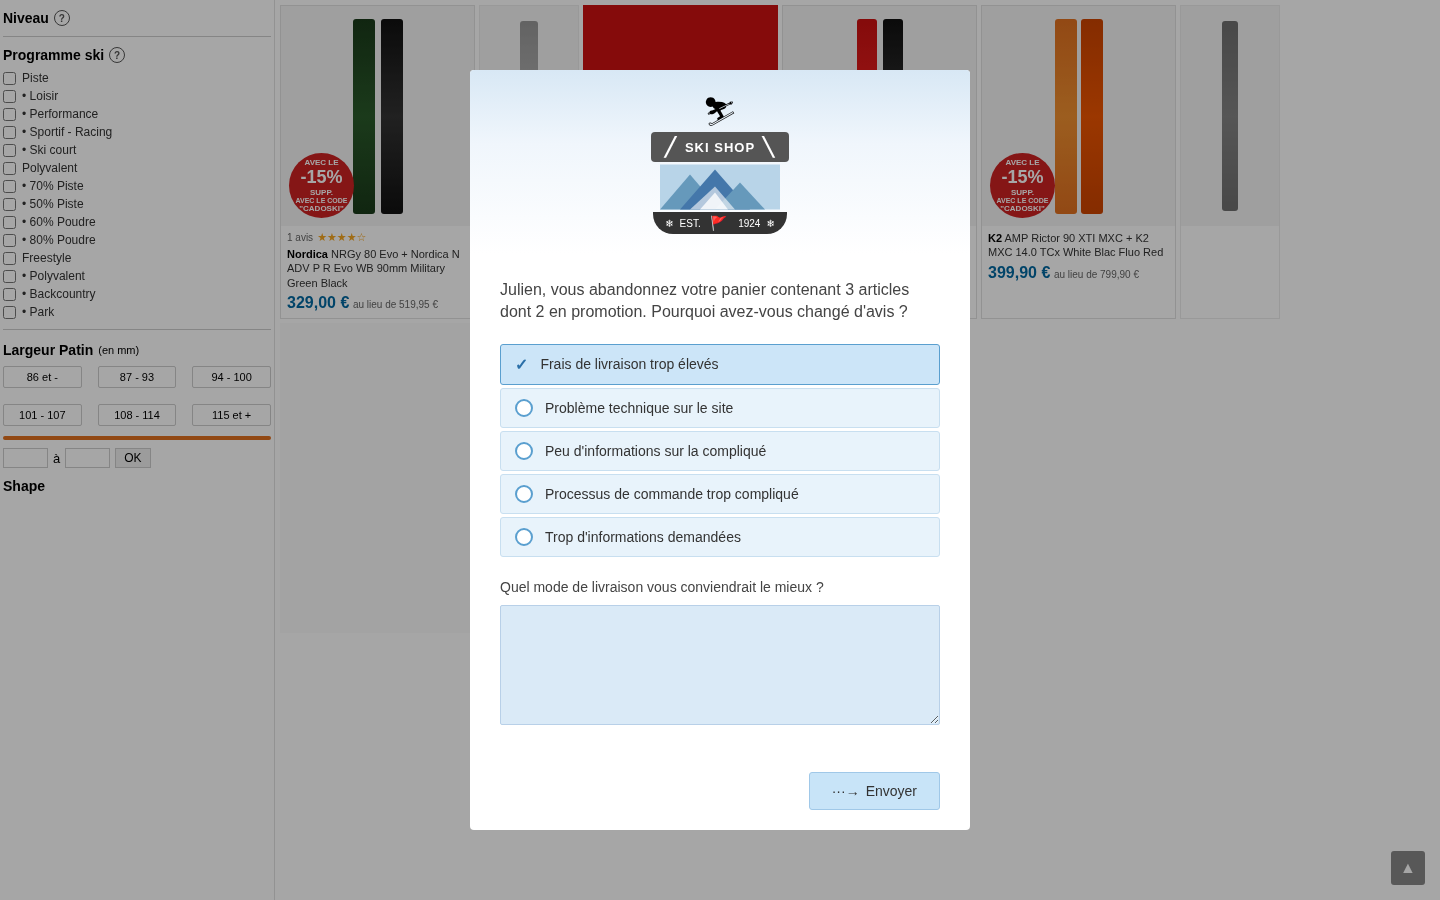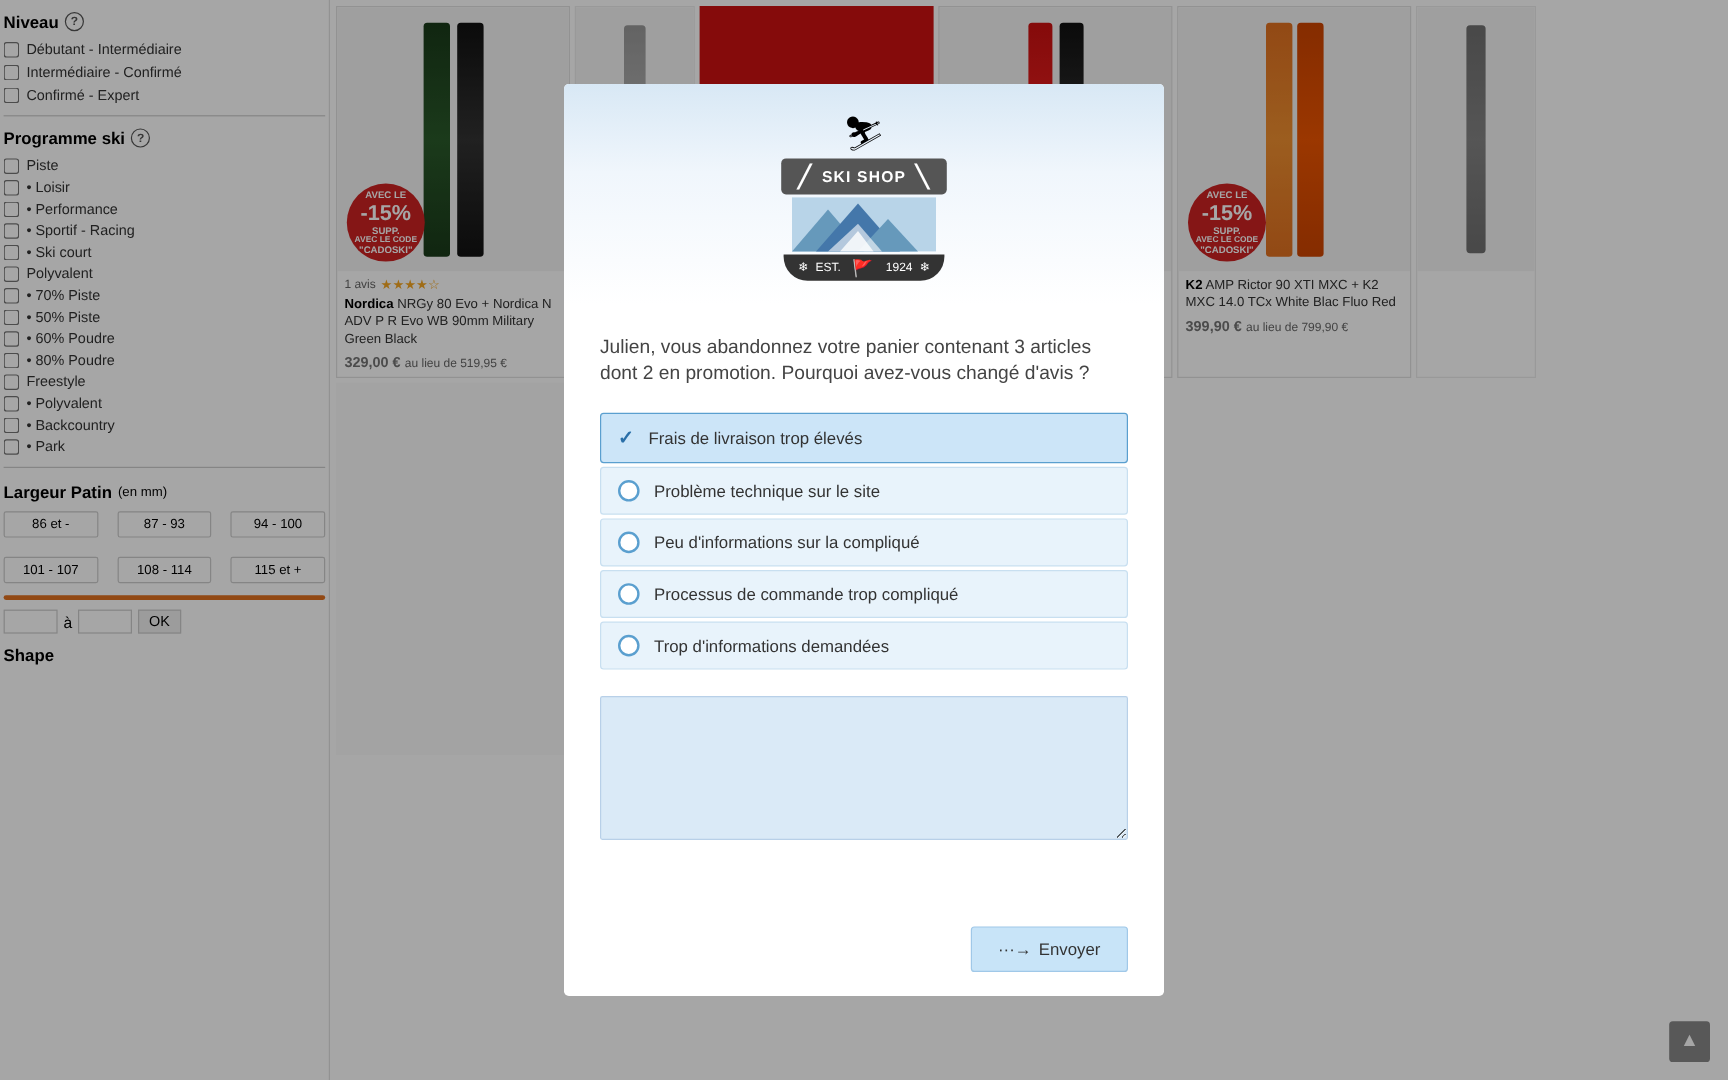--- a/index.html
+++ b/index.html
@@ -30,21 +30,21 @@
     .main-area { flex: 1; overflow: hidden; padding: 5px; display: flex; flex-wrap: wrap; align-content: flex-start; gap: 4px; }
 
     
     .product-card { width: 195px; background: #fff; border: 1px solid #e0e0e0; position: relative; overflow: hidden; }
     .product-img { width: 100%; height: 220px; background: #f5f5f5; display: flex; align-items: center; justify-content: center; position: relative; }
     .discount-badge { position: absolute; bottom: 8px; left: 8px; width: 65px; height: 65px; border-radius: 50%; background: #cc2222; display: flex; flex-direction: column; justify-content: center; color: #fff; font-size: 9px; font-weight: bold; text-align: center; }
     .discount-badge .pct { font-size: 18px; font-weight: bold; }
     .product-info { padding: 5px 6px; }
     .product-name { font-size: 11px; color: #333; margin-bottom: 4px; line-height: 1.3; }
     .product-name strong { color: #000; }
-    .product-price { color: #737373; font-size: 12px; font-weight: bold; }
+    .product-price { color: #0369a1; font-size: 16px; font-weight: bold; }
     .product-old-price { font-size: 10px; color: #666; }
     .product-discount-label { display: inline-block; background: #cc2222; color: #fff; font-size: 10px; font-weight: bold; padding: 1px 5px; margin-left: 4px; border-radius: 2px; }
     .stars { color: #f5a623; font-size: 11px; }
     .rating-row { display: flex; align-items: center; gap: 4px; margin-bottom: 3px; font-size: 10px; color: #666; }
 
     
     .promo-banner { width: 195px; background: #cc1111; display: flex; flex-direction: column; align-items: center; justify-content: center; padding: 10px; }
     .promo-banner-text { color: #fff; font-size: 22px; font-weight: 900; text-align: center; line-height: 1.1; }
     .promo-banner-sub { color: #fff; font-size: 13px; font-weight: bold; margin-top: 5px; text-align: center; }
     .xmas-tree { font-size: 36px; }
@@ -78,34 +78,20 @@
 </head>
 <body>
 
 <div class="bg-page">
 
   <div class="sidebar">
     <div class="sidebar-section-title">
       <span>Niveau</span>
       <span class="info-icon">?</span>
     </div>
-    <div id="niveau-items">
-        <div class="sidebar-item">
-          <input type="checkbox" style="">
-          <span>Débutant - Intermédiaire</span>
-        </div>
-        <div class="sidebar-item">
-          <input type="checkbox" style="">
-          <span>Intermédiaire - Confirmé</span>
-        </div>
-        <div class="sidebar-item">
-          <input type="checkbox" style="">
-          <span>Confirmé - Expert</span>
-        </div>
-      </div>
 
     <hr class="sidebar-divider">
 
     <div class="sidebar-section-title">
       <span>Programme ski</span>
       <span class="info-icon">?</span>
     </div>
     <div id="programme-items">
         <div class="sidebar-item programme-item">
           <input type="checkbox" style="">
@@ -386,20 +372,21 @@
           <div class="modal-option">
             <span class="option-radio"></span>
             <span>Processus de commande trop compliqué</span>
           </div>
           <div class="modal-option">
             <span class="option-radio"></span>
             <span>Trop d'informations demandées</span>
           </div>
         </div>
 
+      <p class="modal-followup">Quel mode de livraison vous conviendrait le mieux ?</p>
       <textarea class="modal-textarea" style=""></textarea>
     </div>
 
     <div class="modal-footer">
       <button class="send-btn">
         <span>···→</span>
         <span>Envoyer</span>
       </button>
     </div>
   </div>

